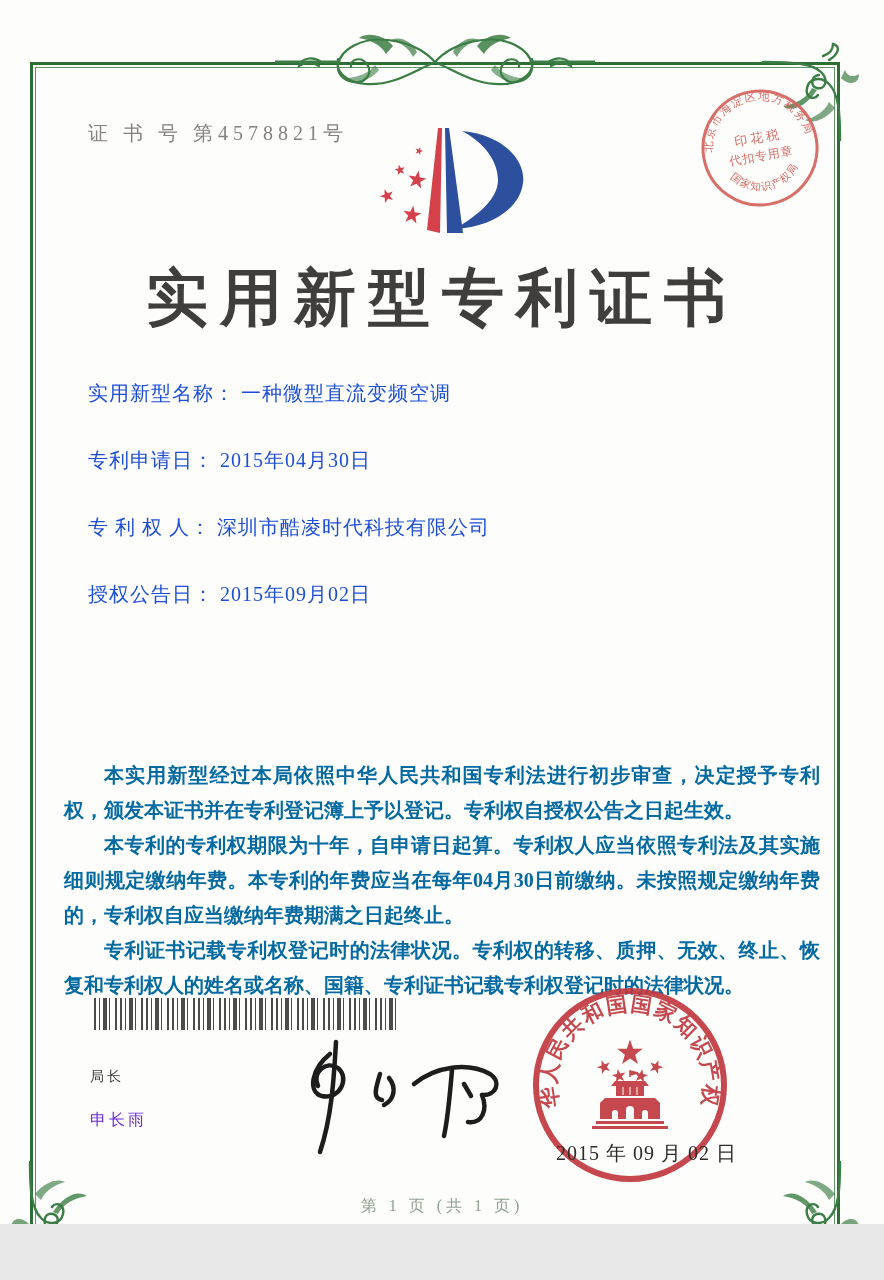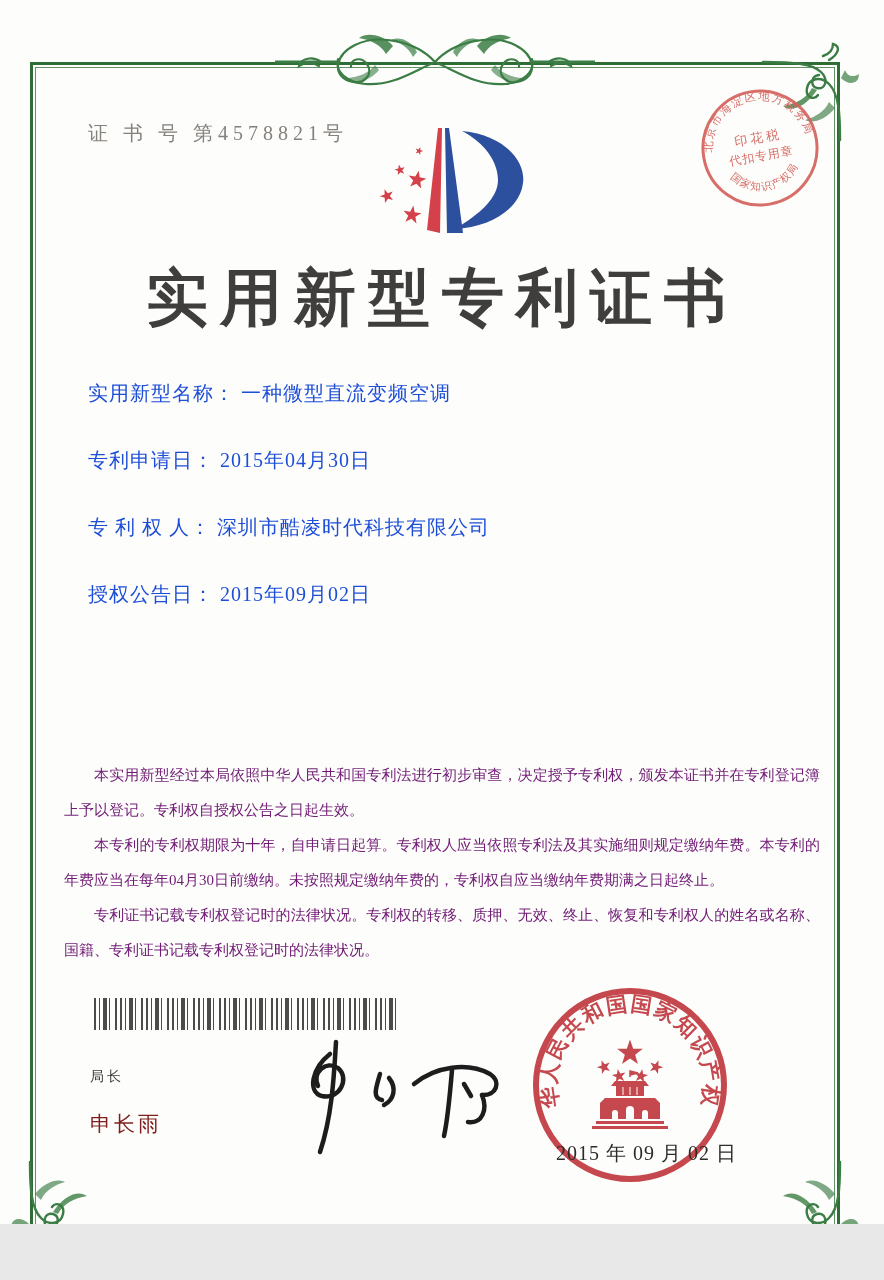--- a/index.html
+++ b/index.html
@@ -37,37 +37,37 @@
     position:absolute;left:0;right:0;top:256px;margin:0;text-align:center;
     font-size:62px;font-weight:600;letter-spacing:12px;color:#403e3c;
   }
   
   .fields{position:absolute;left:88px;top:380px;width:710px;}
   .field{margin-bottom:41px;font-size:20px;line-height:26px;color:#1d4ed8;letter-spacing:1px;white-space:nowrap;}
   .field .fvalue{margin-left:6px;}
   
   .body-text{
     position:absolute;left:64px;top:758px;width:756px;
-    font-size:15px;line-height:35px;color:#701a75;text-align:justify;
+    font-size:20px;line-height:35px;color:#0369a1;text-align:justify;font-weight:bold;
   }
   .body-text p{margin:0;text-indent:2em;}
   
   .barcode{
     position:absolute;left:94px;top:998px;width:304px;height:32px;
     background:
       repeating-linear-gradient(90deg,
         #2c2c2c 0 2px, transparent 2px 5px,
         #2c2c2c 5px 6px, transparent 6px 9px,
         #2c2c2c 9px 13px, transparent 13px 15px,
         #2c2c2c 15px 16px, transparent 16px 21px,
         #2c2c2c 21px 23px, transparent 23px 26px);
     opacity:.85;
   }
   .sig-title{position:absolute;left:90px;top:1068px;font-size:14px;letter-spacing:3px;color:#3c3c3c;}
-  .sig-name{position:absolute;left:90px;top:1110px;font-size:21px;letter-spacing:3px;color:#7f1d1d;}
+  .sig-name{position:absolute;left:90px;top:1110px;font-size:16px;letter-spacing:3px;color:#6d28d9;}
   .signature{position:absolute;left:252px;top:1036px;width:255px;height:125px;}
   .main-seal{position:absolute;left:528px;top:983px;width:204px;height:204px;opacity:.92;}
   .seal-date{
     position:absolute;left:556px;top:1140px;z-index:5;
     font-size:20px;letter-spacing:1px;color:#2b2b2b;text-align:right;
   }
   .footer{
     position:absolute;left:0;right:0;top:1196px;text-align:center;
     font-size:16px;letter-spacing:4px;color:#90a092;
   }
@@ -229,14 +229,15 @@
         <rect x="-38" y="37" width="76" height="3"></rect>
         <g stroke="#fdfdfb" stroke-width="1">
           <path d="M-7,-2 v8 M0,-2 v8 M7,-2 v8"></path>
         </g>
       </g>
     </svg>
   </div>
 
   <div class="seal-date">2015 年 09 月 02 日</div>
 
+  <div class="footer">第 1 页 (共 1 页)</div>
 
 </div>
 
 </body></html>

